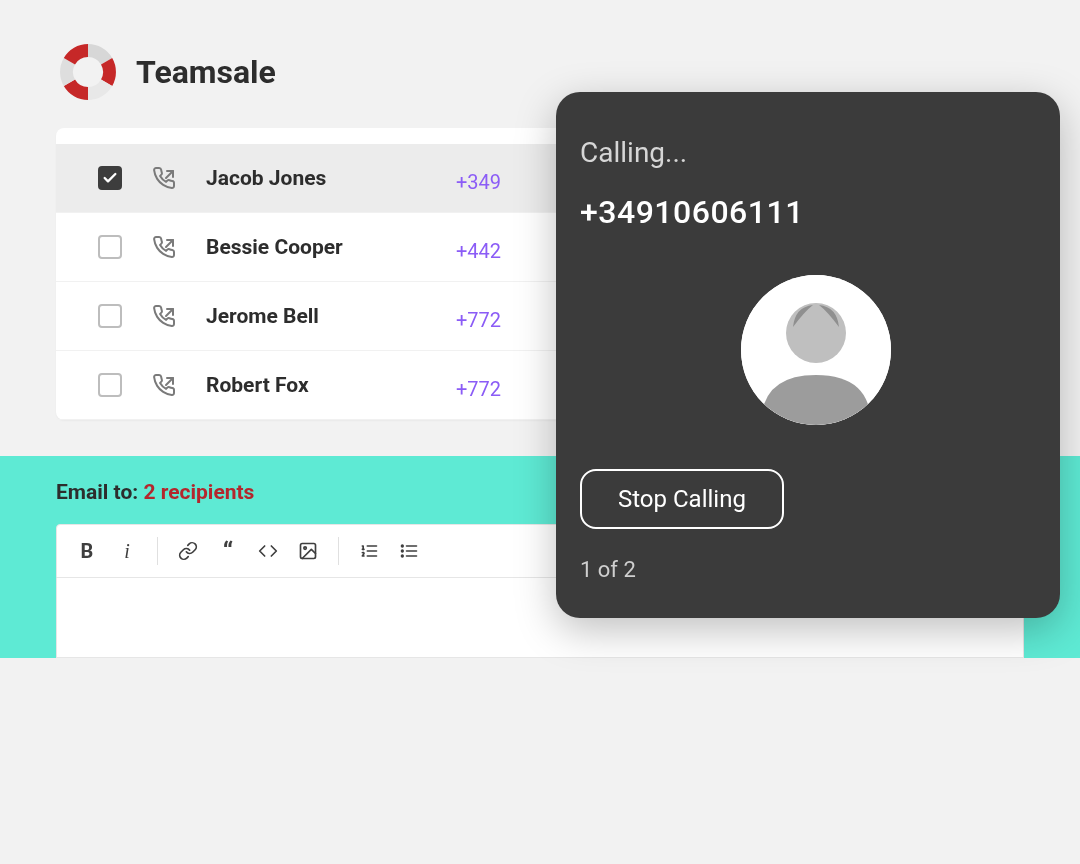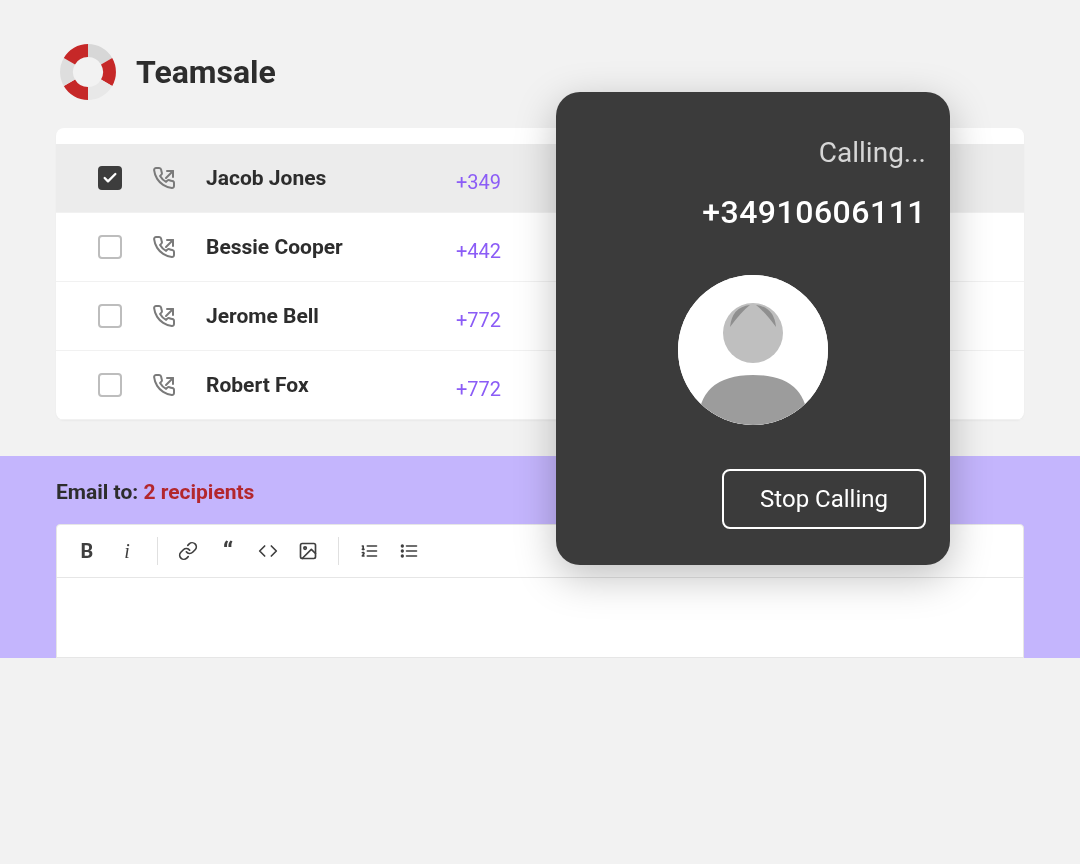--- a/index.html
+++ b/index.html
@@ -70,21 +70,21 @@
   color: #2d2d2d;
   width: 220px;
   flex-shrink: 0;
 }
 .contact-phone {
   font-size: 20px;
   color: #8b5cf6;
   margin-top: 8px;
 }
 .email-section {
-  background: #c4b5fd;
+  background: #5eead4;
   margin-top: 36px;
   padding: 24px 56px 0 56px;
 }
 .email-to-line {
   font-size: 21px;
   font-weight: 700;
   color: #2d2d2d;
   margin-bottom: 20px;
 }
 .email-recipients {
@@ -120,26 +120,26 @@
   border: 1px solid #e6e6e6;
   border-top: none;
   height: 80px;
   background: #fff;
 }
 
 .dialer {
   position: absolute;
   top: 92px;
   left: 556px;
-  width: 394px;
+  width: 504px;
   background: #3b3b3b;
   border-radius: 24px;
   color: #fff;
-  text-align: right;
-  padding: 44px 24px 36px 24px;
+  text-align: left;
+  padding: 44px 8px 36px 24px;
   box-shadow: 0 12px 40px rgba(0,0,0,0.25);
 }
 .dialer-status {
   font-size: 28px;
   color: #d6d6d6;
   font-weight: 400;
 }
 .dialer-number {
   font-size: 32px;
   font-weight: 500;
@@ -152,21 +152,21 @@
   border-radius: 50%;
   background: #fff;
   margin: 44px auto 0 auto;
   overflow: hidden;
   position: relative;
 }
 .avatar svg { display: block; }
 .stop-btn {
   margin: 44px auto 0 auto;
   border: 2px solid #fff;
-  border-radius: 8px;
+  border-radius: 16px;
   padding: 14px 36px;
   font-size: 24px;
   color: #fff;
   background: transparent;
   cursor: pointer;
   display: inline-block;
 }
 .dialer-counter {
   margin-top: 28px;
   font-size: 22px;
@@ -312,13 +312,14 @@
   <div class="dialer-number">+34910606111</div>
   <div class="avatar">
     <svg width="150" height="150" viewBox="0 0 150 150">
       <rect width="150" height="150" fill="#ffffff"></rect>
       <circle cx="75" cy="58" r="30" fill="#bfbfbf"></circle>
       <path d="M72 30 q-18 2 -20 22 q12 -16 20 -22z M78 30 q18 2 20 22 q-12 -16 -20 -22z" fill="#8f8f8f"></path>
       <path d="M20 150 q0 -50 55 -50 q55 0 55 50 z" fill="#9c9c9c"></path>
     </svg>
   </div>
   <div class="stop-btn">Stop Calling</div>
+  <div class="dialer-counter">1 of 2</div>
 </div>
 
 </body></html>

